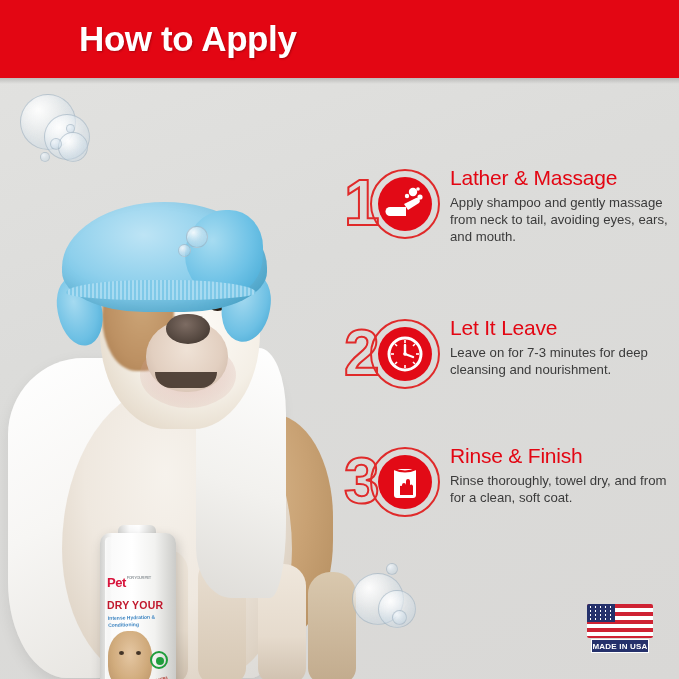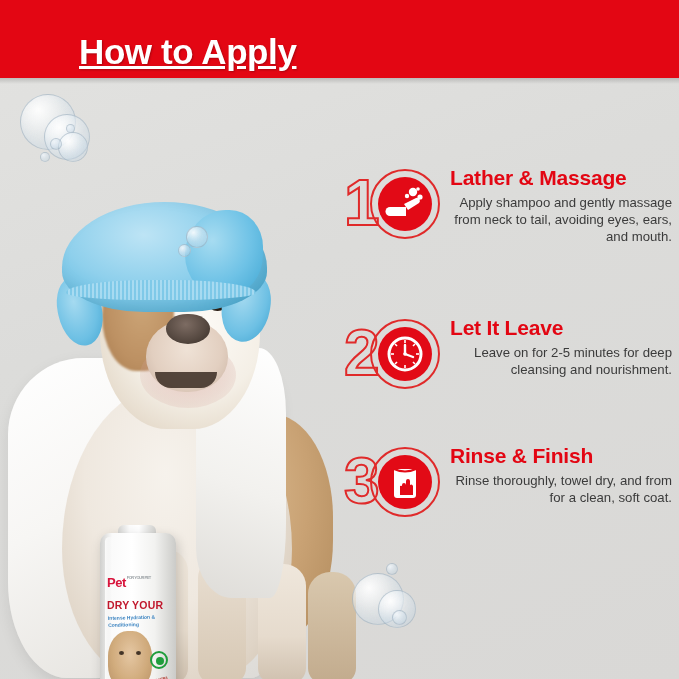--- a/index.html
+++ b/index.html
@@ -24,27 +24,26 @@
   .header-band {
     position: absolute;
     top: 0; left: 0;
     width: 679px;
     height: 78px;
     background: #e30613;
   }
   .header-title {
     position: absolute;
     left: 79px;
-    top: 32px;
+    top: 19px;
     font-size: 35px;
     font-weight: bold;
     color: #ffffff;
     letter-spacing: -0.4px;
     text-shadow: 1px 1px 2px rgba(0,0,0,0.25);
-    text-decoration: underline;
   }
   .header-shadow {
     position: absolute;
     top: 78px; left: 0;
     width: 679px; height: 6px;
     background: linear-gradient(to bottom, rgba(0,0,0,0.16), rgba(0,0,0,0));
   }
 
   
   .photo-area {
@@ -303,27 +302,27 @@
     width: 54px; height: 54px; border-radius: 50%;
     background: #e20a16;
   }
   .glyph {
     position: absolute; left: 34px; top: 11px;
     width: 54px; height: 54px;
   }
 
   .step-title {
     position: absolute; left: 110px; top: 0;
-    font-size: 21px; font-weight: bold; color: #e30613;
+    font-size: 21px; font-weight: normal; color: #e30613;
     letter-spacing: -0.2px;
   }
   .step-body {
     position: absolute; left: 110px; top: 28px;
     width: 222px;
-    font-size: 13.2px; line-height: 17px; color: #3b3b3b; text-align: right;
+    font-size: 13.2px; line-height: 17px; color: #3b3b3b;
   }
 
   
   .usa {
     position: absolute; left: 587px; top: 604px;
     width: 66px; height: 52px;
   }
   .usa-flag {
     position: absolute; left: 0; top: 0;
     width: 66px; height: 34px;
@@ -472,34 +471,42 @@
             <line x1="35" y1="35" x2="37" y2="37"></line>
             <line x1="37" y1="17" x2="35" y2="19"></line>
             <line x1="19" y1="35" x2="17" y2="37"></line>
           </g>
           <line x1="27" y1="27" x2="27" y2="18" stroke="#ffffff" stroke-width="2.4" stroke-linecap="round"></line>
           <line x1="27" y1="27" x2="35" y2="30" stroke="#ffffff" stroke-width="2.4" stroke-linecap="round"></line>
           <circle cx="27" cy="27" r="1.8" fill="#ffffff"></circle>
         </svg>
       </div>
       <div class="step-title">Let It Leave</div>
-      <div class="step-body">Leave on for 2-5 minutes for deep cleansing and nourishment.</div>
+      <div class="step-body">Leave on for 7-3 minutes for deep cleansing and nourishment.</div>
     </div>
 
     <div class="step s3">
       <div class="step-badge">
         <div class="numeral">3</div>
         <div class="ring-outer"></div>
         <div class="disc"></div>
         <svg class="glyph" viewBox="0 0 54 54">
           <path d="M16 14 h22 v26 a3 3 0 0 1 -3 3 h-16 a3 3 0 0 1 -3 -3 z" fill="#ffffff"></path>
           <path d="M16 14 q11 5 22 0" fill="none" stroke="#e20a16" stroke-width="2"></path>
           <path d="M24 40 v-10 a2 2 0 0 1 4 0 v-4 a2 2 0 0 1 4 0 v4 a2 2 0 0 1 3 1 v9 z" fill="#e20a16"></path>
           <path d="M22 31 a2 2 0 0 1 3 2 v7 h-3 z" fill="#e20a16"></path>
         </svg>
       </div>
       <div class="step-title">Rinse &amp; Finish</div>
       <div class="step-body">Rinse thoroughly, towel dry, and from for a clean, soft coat.</div>
     </div>
   </div>
 
+  <div class="usa">
+    <div class="usa-flag">
+      <div class="usa-canton">
+        <div class="usa-stars"></div>
+      </div>
+    </div>
+    <div class="usa-label">MADE IN USA</div>
+  </div>
 
 </div>
 
 </body></html>

